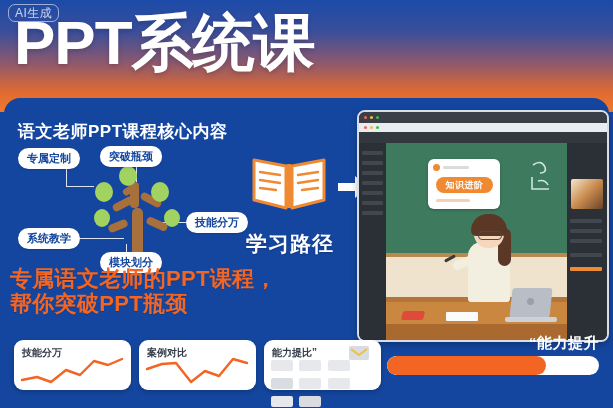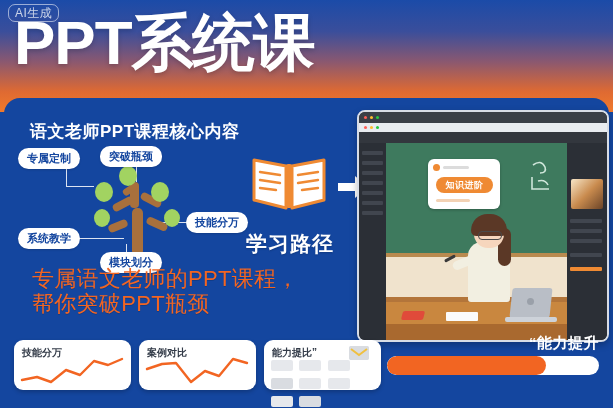--- a/index.html
+++ b/index.html
@@ -38,21 +38,21 @@
   .panel{
     position:absolute;left:4px;top:98px;width:605px;height:306px;
     background:#14469f;
     border-radius:16px 16px 0 0;
   }
 
   
   .left-head{
     position:absolute;left:14px;top:22px;
     color:#ffffff;font-size:17px;font-weight:bold;
-    letter-spacing:.5px;white-space:nowrap;margin-left:12px;
+    letter-spacing:.5px;white-space:nowrap;
   }
 
   .tree-area{position:absolute;left:4px;top:46px;width:240px;height:120px;}
 
   .pill{
     position:absolute;
     background:#ffffff;color:#14469f;
     font-size:11px;font-weight:bold;
     padding:3px 9px;border-radius:11px;
     white-space:nowrap;
@@ -72,22 +72,22 @@
   .arrow-icon{position:absolute;left:96px;top:32px;}
   .path-label{
     position:absolute;left:4px;top:86px;
     color:#ffffff;font-size:21px;font-weight:bold;letter-spacing:1px;
     white-space:nowrap;
     text-shadow:0 1px 2px rgba(0,0,0,.2);
   }
 
   
   .headline{
-    position:absolute;left:28px;top:168px;
-    color:#f26522;font-size:22px;font-weight:normal;line-height:25px;
+    position:absolute;left:6px;top:168px;
+    color:#f26522;font-size:22px;font-weight:bold;line-height:25px;
     letter-spacing:.3px;white-space:nowrap;
     text-shadow:0 1px 0 rgba(0,0,0,.15);
   }
 
   
   .illus{
     position:absolute;left:353px;top:12px;width:248px;height:228px;
     border-radius:8px;overflow:hidden;
     background:#2b2f36;
     border:2px solid #d8dde6;

